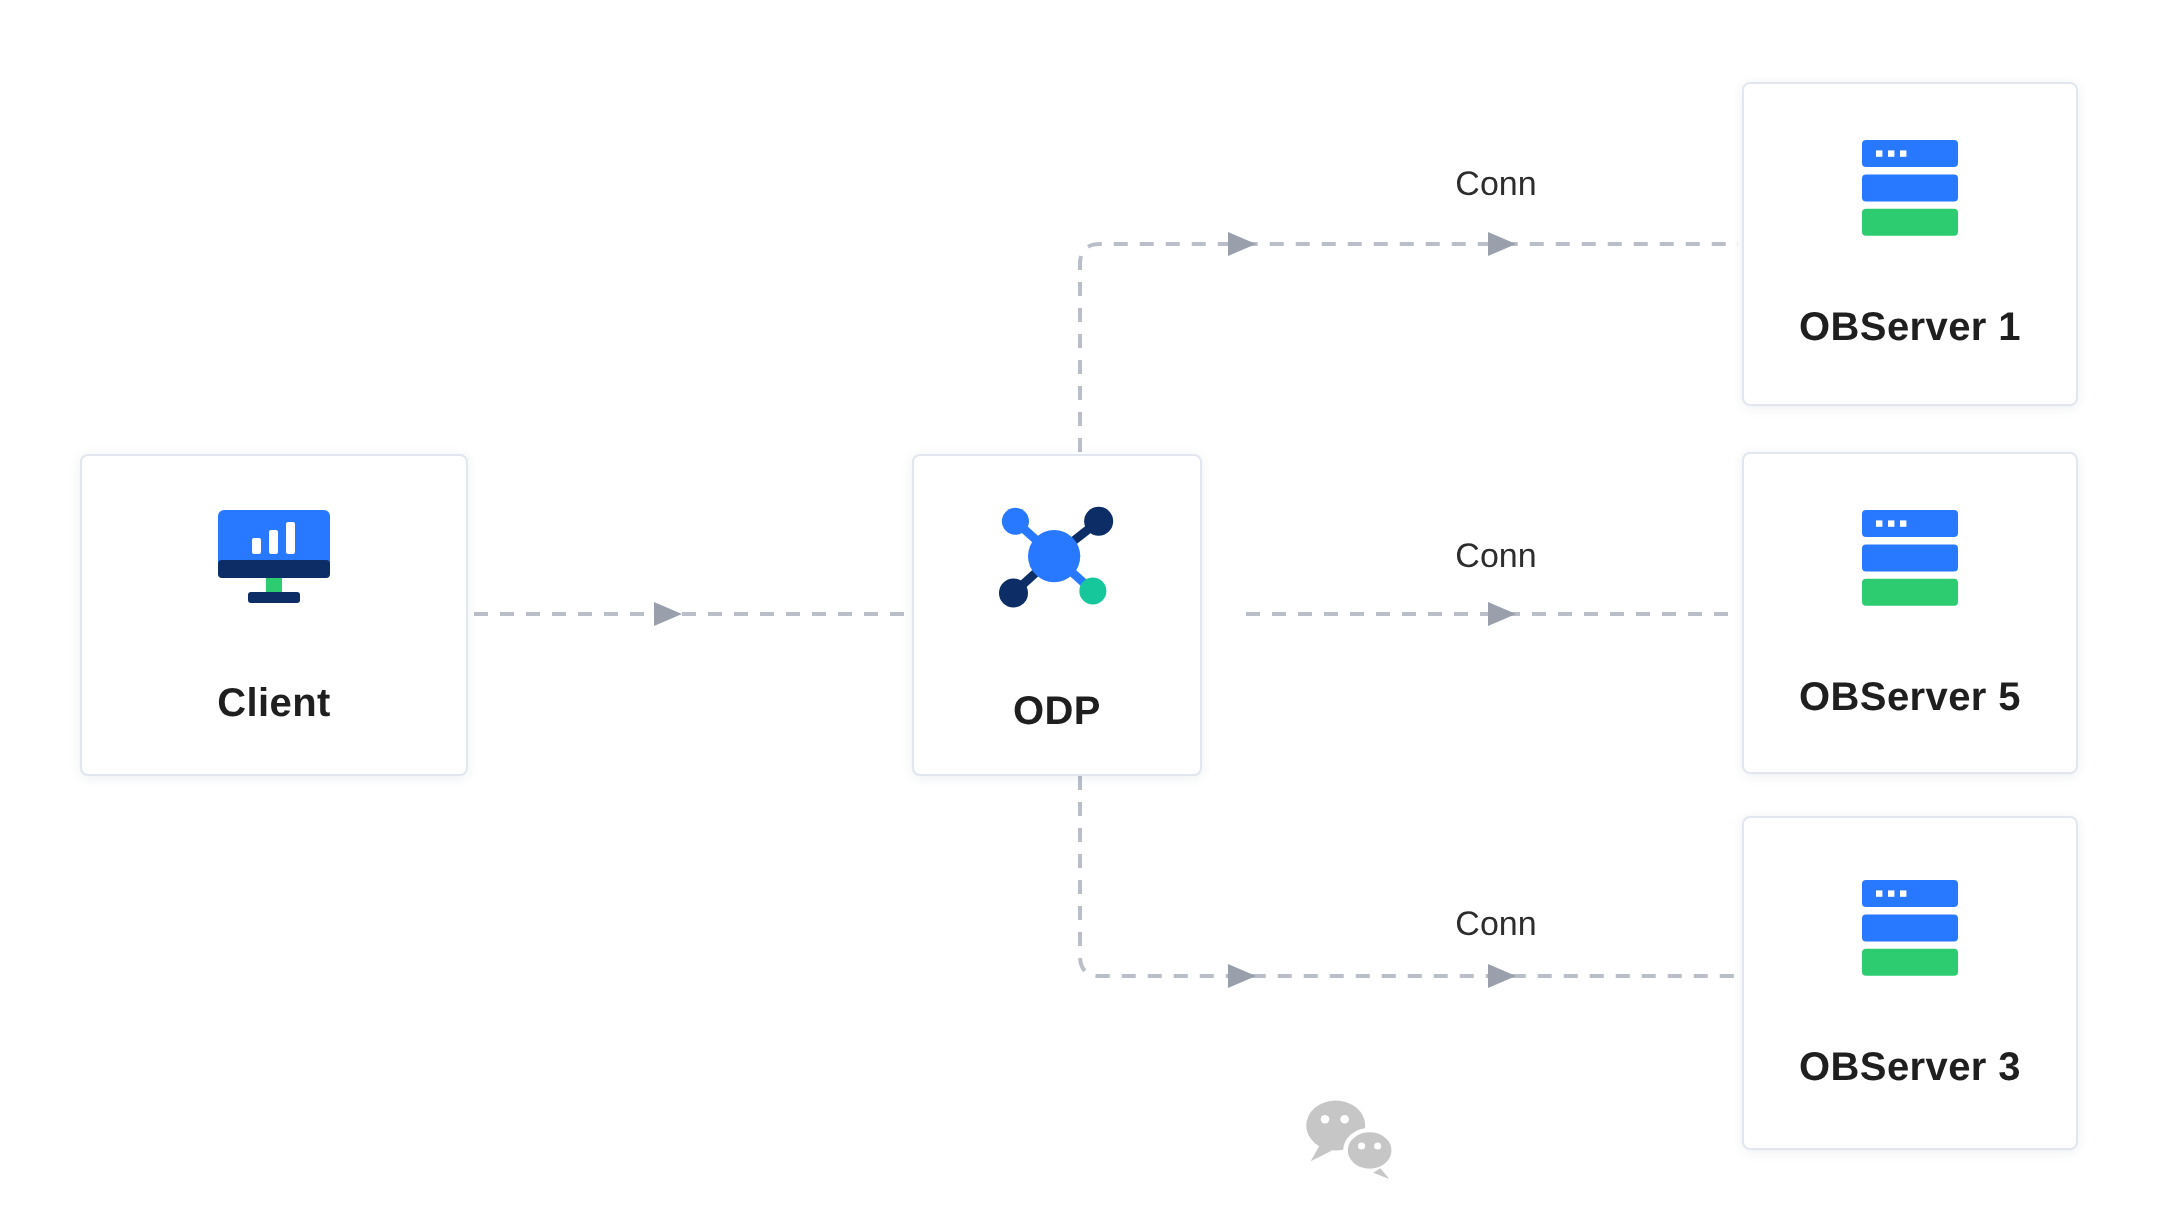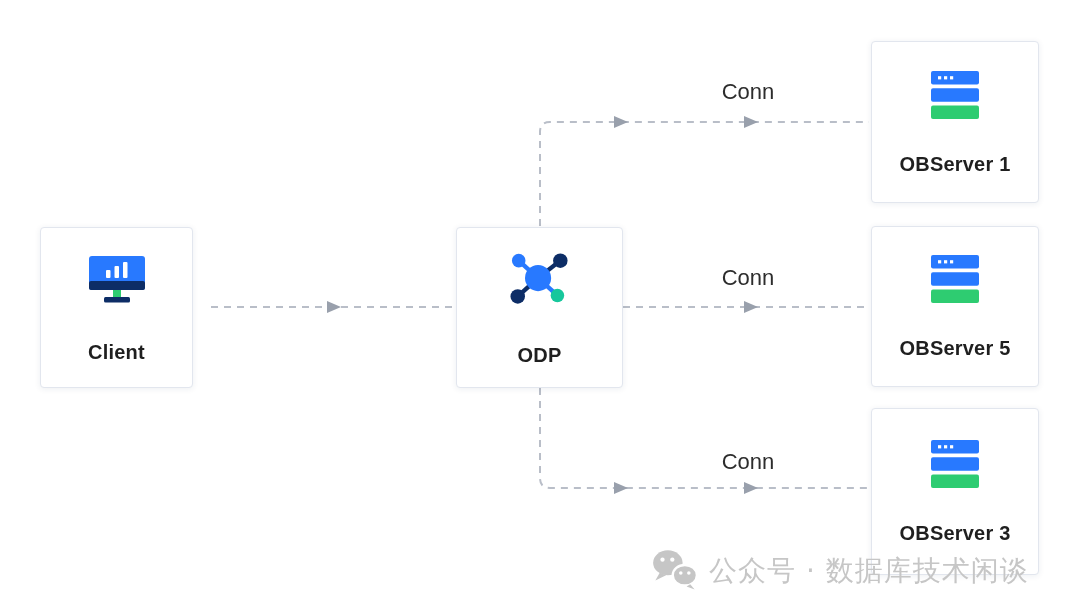--- a/index.html
+++ b/index.html
@@ -32,28 +32,28 @@
     border-radius:4px;
     box-shadow:0 1px 6px rgba(30,50,90,0.08);
     display:flex;flex-direction:column;
     align-items:center;justify-content:center;
     gap:31px;
   }
   .node-label{
     font-weight:700;font-size:20px;color:var(--label);
     line-height:1;letter-spacing:.2px;
   }
-  .node-client{left:40px;top:227px;width:153px;height:161px;}
-  .node-odp{left:456px;top:227px;width:167px;height:161px;}
+  .node-client{left:40px;top:227px;width:194px;height:161px;}
+  .node-odp{left:456px;top:227px;width:145px;height:161px;}
   .node-ob1{left:871px;top:41px;width:168px;height:162px;}
   .node-ob2{left:871px;top:226px;width:168px;height:161px;}
   .node-ob3{left:871px;top:408px;width:168px;height:167px;}
   .edge-label{
     position:absolute;
-    font-size:22px;color:var(--edge-label);
+    font-size:17px;color:var(--edge-label);
     line-height:1;white-space:nowrap;
     transform:translate(-50%,-50%);
   }
   .lbl-connection{left:333px;top:277px;}
   .lbl-conn1{left:748px;top:92px;}
   .lbl-conn2{left:748px;top:278px;}
   .lbl-conn3{left:748px;top:462px;}
   .watermark{
     position:absolute;left:650px;top:547px;
     display:flex;align-items:center;gap:9px;
@@ -177,16 +177,15 @@
         <circle cx="14" cy="13.5" r="2.4" fill="#ffffff"></circle>
         <circle cx="25" cy="13.5" r="2.4" fill="#ffffff"></circle>
         <g style="fill:var(--watermark)" stroke="#ffffff" stroke-width="2.6">
           <ellipse cx="39" cy="31" rx="13.5" ry="11.5"></ellipse>
         </g>
         <polygon points="45,41 50,47 41,43.5" style="fill:var(--watermark)"></polygon>
         <circle cx="34.5" cy="28.5" r="2" fill="#ffffff"></circle>
         <circle cx="43.5" cy="28.5" r="2" fill="#ffffff"></circle>
       </svg>
     </span>
-    <span class="watermark-text">公众号 · 数据库技术闲谈</span>
   </div>
 
 </div>
 
 </body></html>

